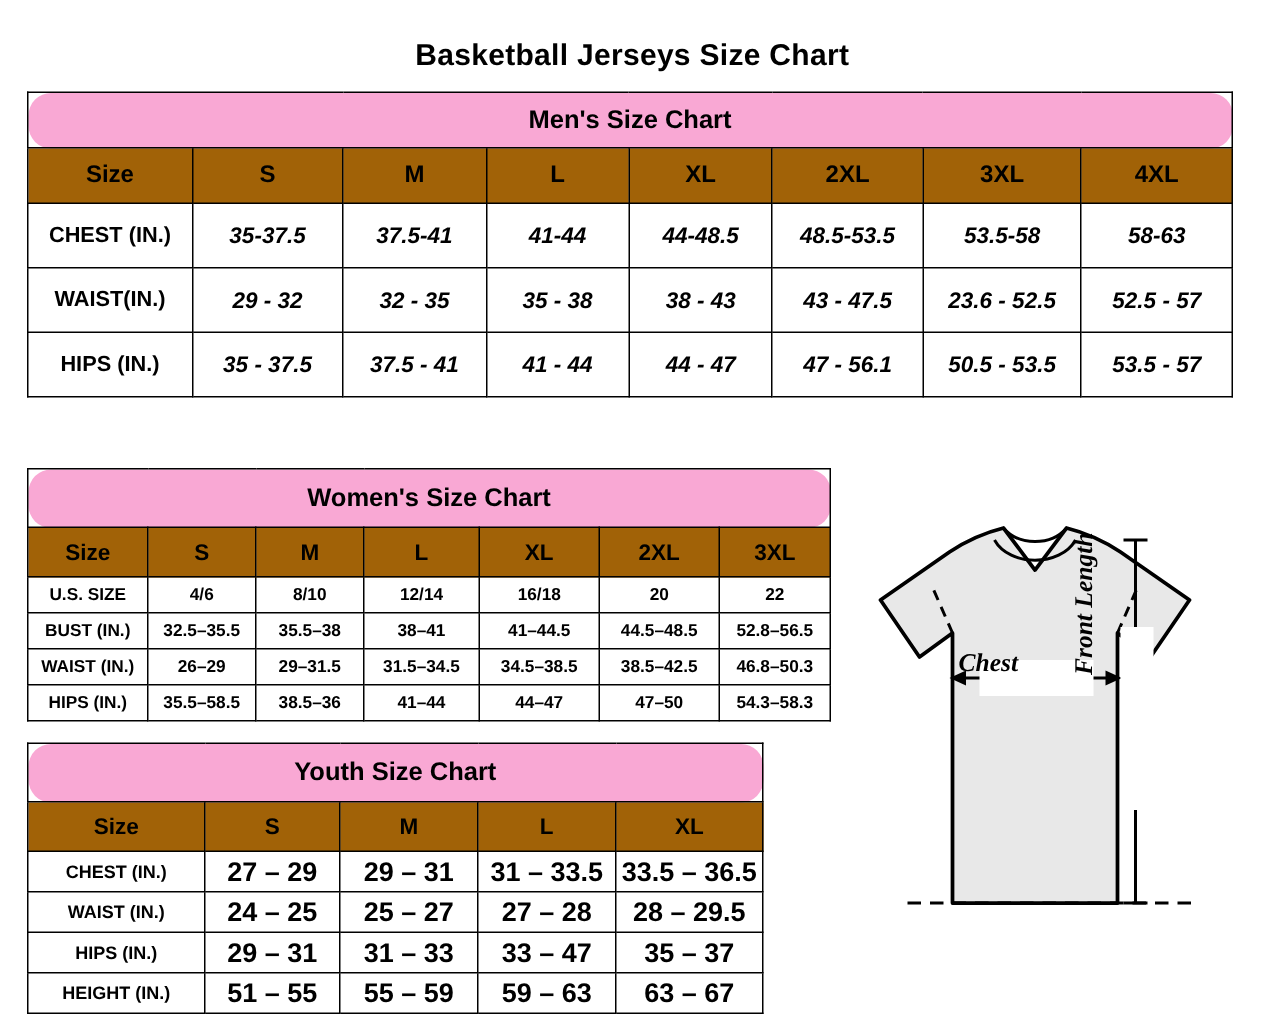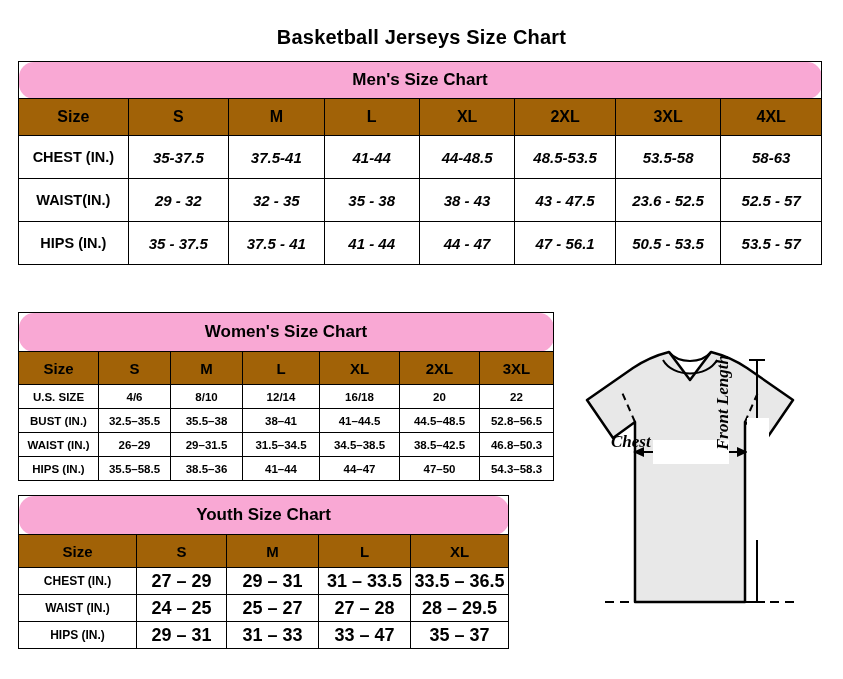--- a/index.html
+++ b/index.html
@@ -106,21 +106,21 @@
   .diagram-label {
     position: absolute;
     font-family: "Liberation Serif", serif;
     font-weight: bold;
     font-style: italic;
     font-size: 17px;
     color: #000;
     white-space: nowrap;
   }
   #chest-label {
-    left: 66px;
+    left: 94px;
     top: 102px;
   }
   #front-length-label {
     left: 168px;
     top: 120px;
     transform: rotate(-90deg);
     transform-origin: left top;
   }
 </style>
 </head>
@@ -281,20 +281,27 @@
     <td class="data-cell">27 – 28</td>
     <td class="data-cell">28 – 29.5</td>
   </tr>
   <tr class="data-row">
     <td class="data-label">HIPS (IN.)</td>
     <td class="data-cell">29 – 31</td>
     <td class="data-cell">31 – 33</td>
     <td class="data-cell">33 – 47</td>
     <td class="data-cell">35 – 37</td>
   </tr>
+  <tr class="data-row">
+    <td class="data-label">HEIGHT (IN.)</td>
+    <td class="data-cell">51 – 55</td>
+    <td class="data-cell">55 – 59</td>
+    <td class="data-cell">59 – 63</td>
+    <td class="data-cell">63 – 67</td>
+  </tr>
 </tbody>
   </table>
 
 <div id="shirt-diagram">
   <svg width="290" height="330" viewBox="0 0 290 330">
 
     <path d="M 88 38
              C 100 30, 112 25, 124 22
              L 145 50
              L 166 22

